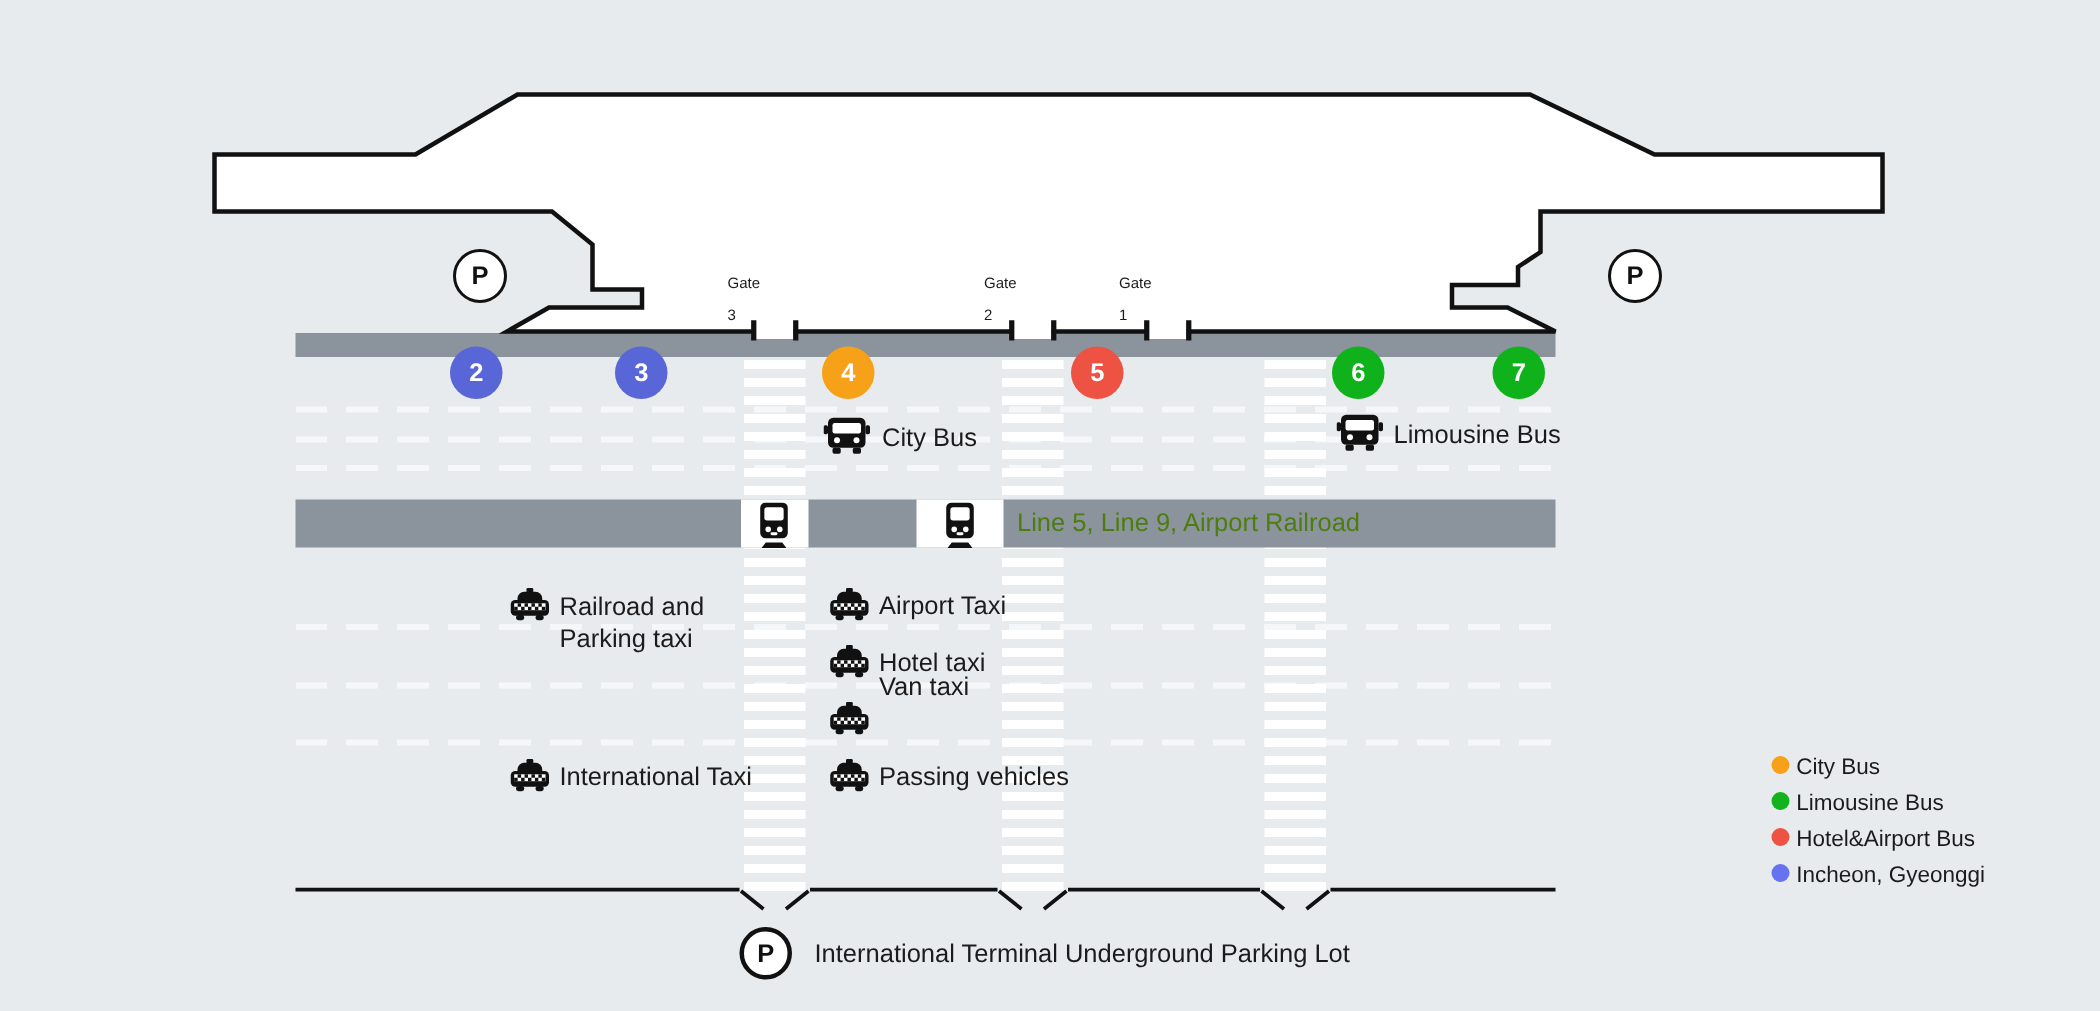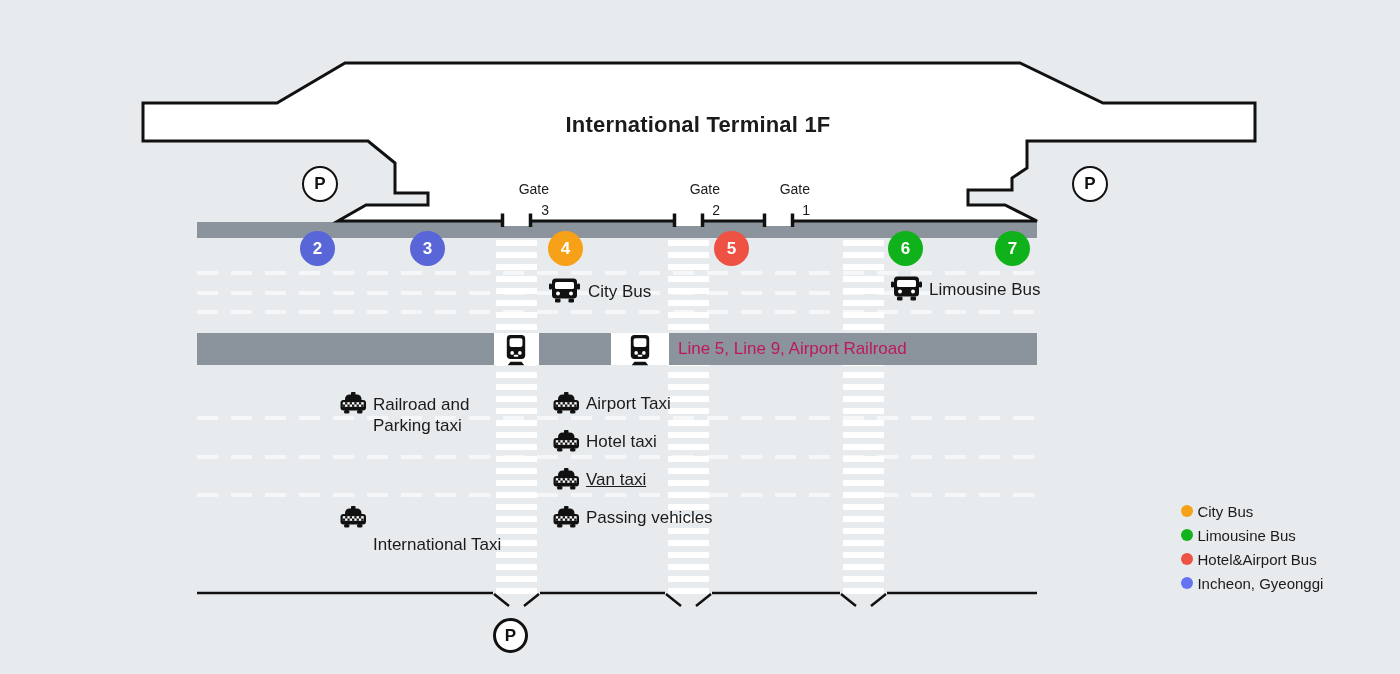--- a/index.html
+++ b/index.html
@@ -9,35 +9,35 @@
     font-family:"Liberation Sans","DejaVu Sans",sans-serif;
     color:#1b1b1b;
   }
   .abs{position:absolute;}
   
   .road-bar{left:197px;top:222px;width:840px;height:16px;background:#8b949c;}
   .subway-bar{left:197px;top:333px;width:840px;height:32px;background:#8b949c;}
   .bar-gap{top:333px;height:32px;background:#ffffff;}
   .gap1{left:494px;width:45px;}
   .gap2{left:611px;width:58px;}
-  .subway-text{left:678px;top:333px;height:32px;line-height:32px;font-size:17px;color:#be185d;white-space:nowrap;}
+  .subway-text{left:678px;top:333px;height:32px;line-height:32px;font-size:17px;color:#4d7c0f;white-space:nowrap;}
   
   .dash{left:197px;width:840px;height:4px;
     background:repeating-linear-gradient(to right,rgba(255,255,255,.58) 0 21px,rgba(255,255,255,0) 21px 34px);}
   .d1{top:271px;} .d2{top:291px;} .d3{top:310px;}
   .d4{top:416px;} .d5{top:455px;} .d6{top:493px;}
   
   .band{top:240px;width:41px;height:360px;
     background:repeating-linear-gradient(to bottom,#ffffff 0 6px,rgba(255,255,255,0) 6px 12px);}
   .b1{left:496px;} .b2{left:668px;} .b3{left:843px;}
   
   .stop{width:35px;height:35px;border-radius:50%;top:231px;
     color:#fff;font-size:17px;font-weight:bold;text-align:center;line-height:35px;}
   
-  .gate{width:64px;top:179px;text-align:right;font-size:14px;font-weight:500;line-height:21px;}
+  .gate{width:64px;top:179px;text-align:left;font-size:10px;font-weight:500;line-height:21px;}
   
   .pcirc{width:36px;height:36px;border:2.5px solid #111;border-radius:50%;background:#fff;
     box-sizing:border-box;text-align:center;line-height:31px;font-size:17px;font-weight:bold;color:#111;}
   .pbottom{width:35px;height:35px;border-width:3px;line-height:29px;}
   
   .title{left:498px;top:112px;width:400px;text-align:center;font-size:22px;font-weight:600;letter-spacing:.2px;}
   .lbl{font-size:17px;white-space:nowrap;}
   .legend-row{height:24px;}
   .legend-dot{width:12px;height:12px;border-radius:50%;display:inline-block;}
   .legend-lbl{font-size:15px;white-space:nowrap;}
@@ -92,21 +92,20 @@
     <rect x="504" y="216" width="25" height="10" fill="#ffffff"></rect>
     <rect x="676" y="216" width="25" height="10" fill="#ffffff"></rect>
     <rect x="766" y="216" width="25" height="10" fill="#ffffff"></rect>
 
     <path d="M502.5,213.5 V227 M530.5,213.5 V227 M674.5,213.5 V227 M702.5,213.5 V227 M764.5,213.5 V227 M792.5,213.5 V227" stroke="#111111" stroke-width="3.5" fill="none"></path>
 
     <path d="M197,593 H493 M540,593 H665 M712,593 H840 M887,593 H1037" stroke="#111111" stroke-width="2.5" fill="none"></path>
     <path d="M494,594 L509,606 M539,594 L524,606 M666,594 L681,606 M711,594 L696,606 M841,594 L856,606 M886,594 L871,606" stroke="#111111" stroke-width="2.5" fill="none"></path>
   </svg>
 
-  <div class="abs title">International Terminal 1F</div>
 
   <div class="abs gate" style="left:485px;">
     <div>Gate</div>
     <div>3</div>
   </div>
   <div class="abs gate" style="left:656px;">
     <div>Gate</div>
     <div>2</div>
   </div>
   <div class="abs gate" style="left:746px;">
@@ -192,21 +191,21 @@
         <rect x="15.3" y="10.2" width="2.3" height="2.3"></rect>
           <rect x="19.9" y="10.2" width="2.3" height="2.3"></rect>
         <rect x="3.8" y="12.5" width="2.3" height="2.3"></rect>
           <rect x="8.4" y="12.5" width="2.3" height="2.3"></rect>
         <rect x="13" y="12.5" width="2.3" height="2.3"></rect>
           <rect x="17.6" y="12.5" width="2.3" height="2.3"></rect>
         <rect x="22.2" y="12.5" width="2.3" height="2.3"></rect>
       </g>
     </svg>
   </div>
-  <div class="abs lbl" style="left:373px;top:535px;text-align:center;">International Taxi</div>
+  <div class="abs lbl" style="left:373px;top:508px;text-align:center;">International Taxi</div>
 
   <div class="abs" style="left:552px;top:392px;">
     <svg width="28" height="22" viewBox="0 0 28 22">
       <rect x="12" y="0" width="4.5" height="3.5" rx="0.8" fill="#111"></rect>
       <rect x="6" y="2.5" width="16.5" height="11" rx="4.5" fill="#111"></rect>
       <rect x="1.5" y="8" width="25.5" height="10.5" rx="3" fill="#111"></rect>
       <rect x="5" y="18" width="5.5" height="3.5" rx="1.6" fill="#111"></rect>
       <rect x="18" y="18" width="5.5" height="3.5" rx="1.6" fill="#111"></rect>
       <rect x="3.8" y="10.2" width="20.9" height="4.6" fill="#fff"></rect>
       <g fill="#111">
@@ -261,21 +260,21 @@
         <rect x="15.3" y="10.2" width="2.3" height="2.3"></rect>
           <rect x="19.9" y="10.2" width="2.3" height="2.3"></rect>
         <rect x="3.8" y="12.5" width="2.3" height="2.3"></rect>
           <rect x="8.4" y="12.5" width="2.3" height="2.3"></rect>
         <rect x="13" y="12.5" width="2.3" height="2.3"></rect>
           <rect x="17.6" y="12.5" width="2.3" height="2.3"></rect>
         <rect x="22.2" y="12.5" width="2.3" height="2.3"></rect>
       </g>
     </svg>
   </div>
-  <div class="abs lbl" style="left:586px;top:470px;text-decoration:underline;">Van taxi</div>
+  <div class="abs lbl" style="left:586px;top:448px;">Van taxi</div>
 
   <div class="abs" style="left:552px;top:506px;">
     <svg width="28" height="22" viewBox="0 0 28 22">
       <rect x="12" y="0" width="4.5" height="3.5" rx="0.8" fill="#111"></rect>
       <rect x="6" y="2.5" width="16.5" height="11" rx="4.5" fill="#111"></rect>
       <rect x="1.5" y="8" width="25.5" height="10.5" rx="3" fill="#111"></rect>
       <rect x="5" y="18" width="5.5" height="3.5" rx="1.6" fill="#111"></rect>
       <rect x="18" y="18" width="5.5" height="3.5" rx="1.6" fill="#111"></rect>
       <rect x="3.8" y="10.2" width="20.9" height="4.6" fill="#fff"></rect>
       <g fill="#111">
@@ -287,20 +286,21 @@
           <rect x="8.4" y="12.5" width="2.3" height="2.3"></rect>
         <rect x="13" y="12.5" width="2.3" height="2.3"></rect>
           <rect x="17.6" y="12.5" width="2.3" height="2.3"></rect>
         <rect x="22.2" y="12.5" width="2.3" height="2.3"></rect>
       </g>
     </svg>
   </div>
   <div class="abs lbl" style="left:586px;top:508px;">Passing vehicles</div>
 
   <div class="abs pcirc pbottom" style="left:493px;top:618px;">P</div>
+  <div class="abs lbl" style="left:543px;top:626px;">International Terminal Underground Parking Lot</div>
 
   <div class="abs" style="left:1181px;top:503px;">
     <div class="legend-row">
       <span class="legend-dot" style="background-color: rgb(246, 161, 24);"></span>
       <span class="legend-lbl">City Bus</span>
     </div>
     <div class="legend-row">
       <span class="legend-dot" style="background-color: rgb(18, 179, 28);"></span>
       <span class="legend-lbl">Limousine Bus</span>
     </div>

